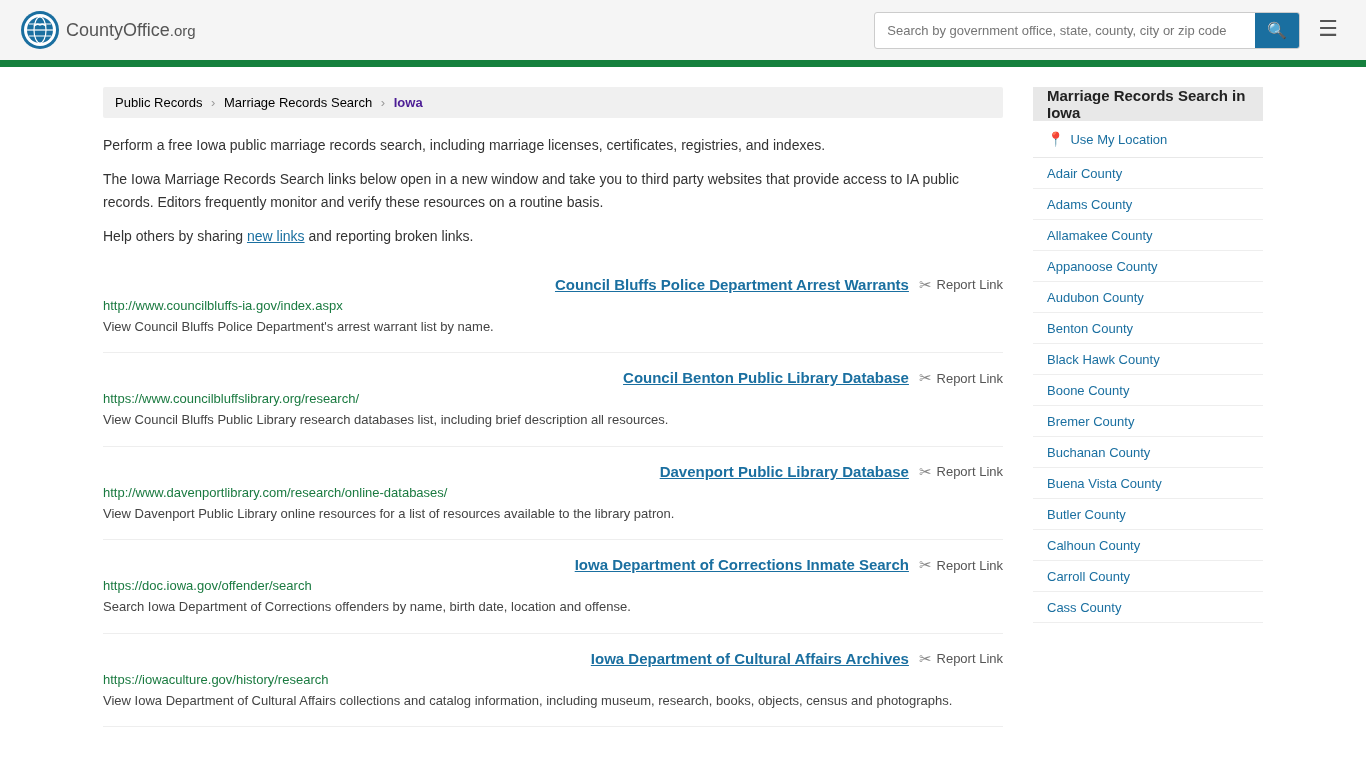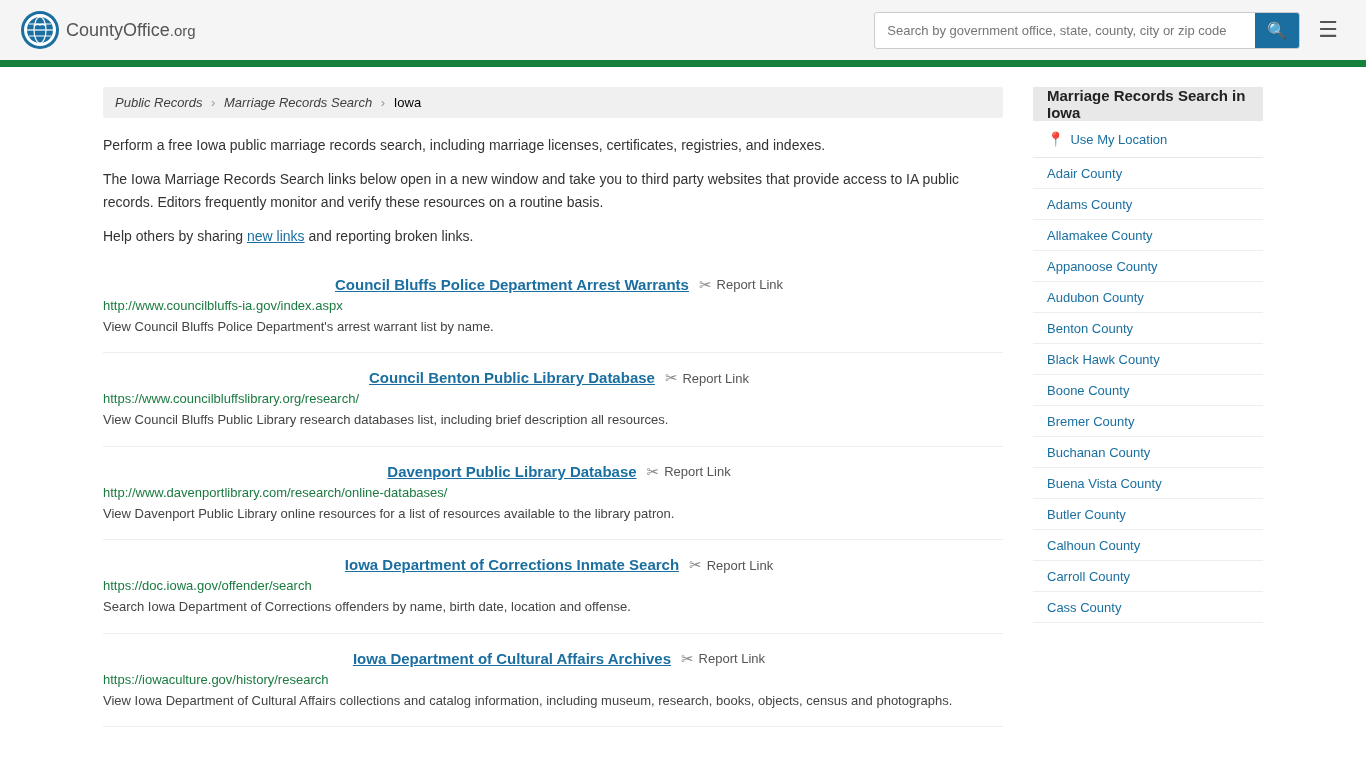--- a/index.html
+++ b/index.html
@@ -27,21 +27,21 @@
       font-size: 18px;
       font-weight: bold;
       color: #1a6fa0;
     }
     .logo-text span {
       color: #555;
       font-weight: normal;
     }
     .header-right {
       display: flex;
-      align-items: center;
+      align-items: flex-start;
       gap: 10px;
     }
     .search-bar {
       display: flex;
       align-items: center;
       border: 1px solid #ccc;
       border-radius: 3px;
       overflow: hidden;
       background: #fff;
     }
@@ -97,30 +97,30 @@
     
     .breadcrumb {
       background: #f0f0f0;
       padding: 8px 12px;
       font-size: 13px;
       color: #555;
       margin-bottom: 16px;
       border-radius: 2px;
     }
     .breadcrumb a {
-      color: #404040;
+      color: #000000;
       text-decoration: none;
-      font-style: italic;
     }
     .breadcrumb .sep {
       margin: 0 5px;
       color: #999;
     }
     .breadcrumb .current {
-      color: #000000;
+      color: #4c1d95;
+      font-weight: bold;
     }
 
     
     .intro p {
       margin-bottom: 12px;
       font-size: 14px;
       line-height: 1.6;
       color: #333;
     }
     .intro a {
@@ -132,21 +132,21 @@
     .records-list {
       margin-top: 10px;
     }
     .record-item {
       border-bottom: 1px solid #eee;
       padding: 16px 0;
     }
     .record-header {
       display: flex;
       align-items: flex-start;
-      justify-content: center;
+      justify-content: flex-end;
       margin-bottom: 4px;
       margin-left: 12px;
     }
     .record-title {
       font-size: 15px;
       font-weight: bold;
       color: #1a6fa0;
       text-decoration: underline;
       cursor: pointer;
     }

